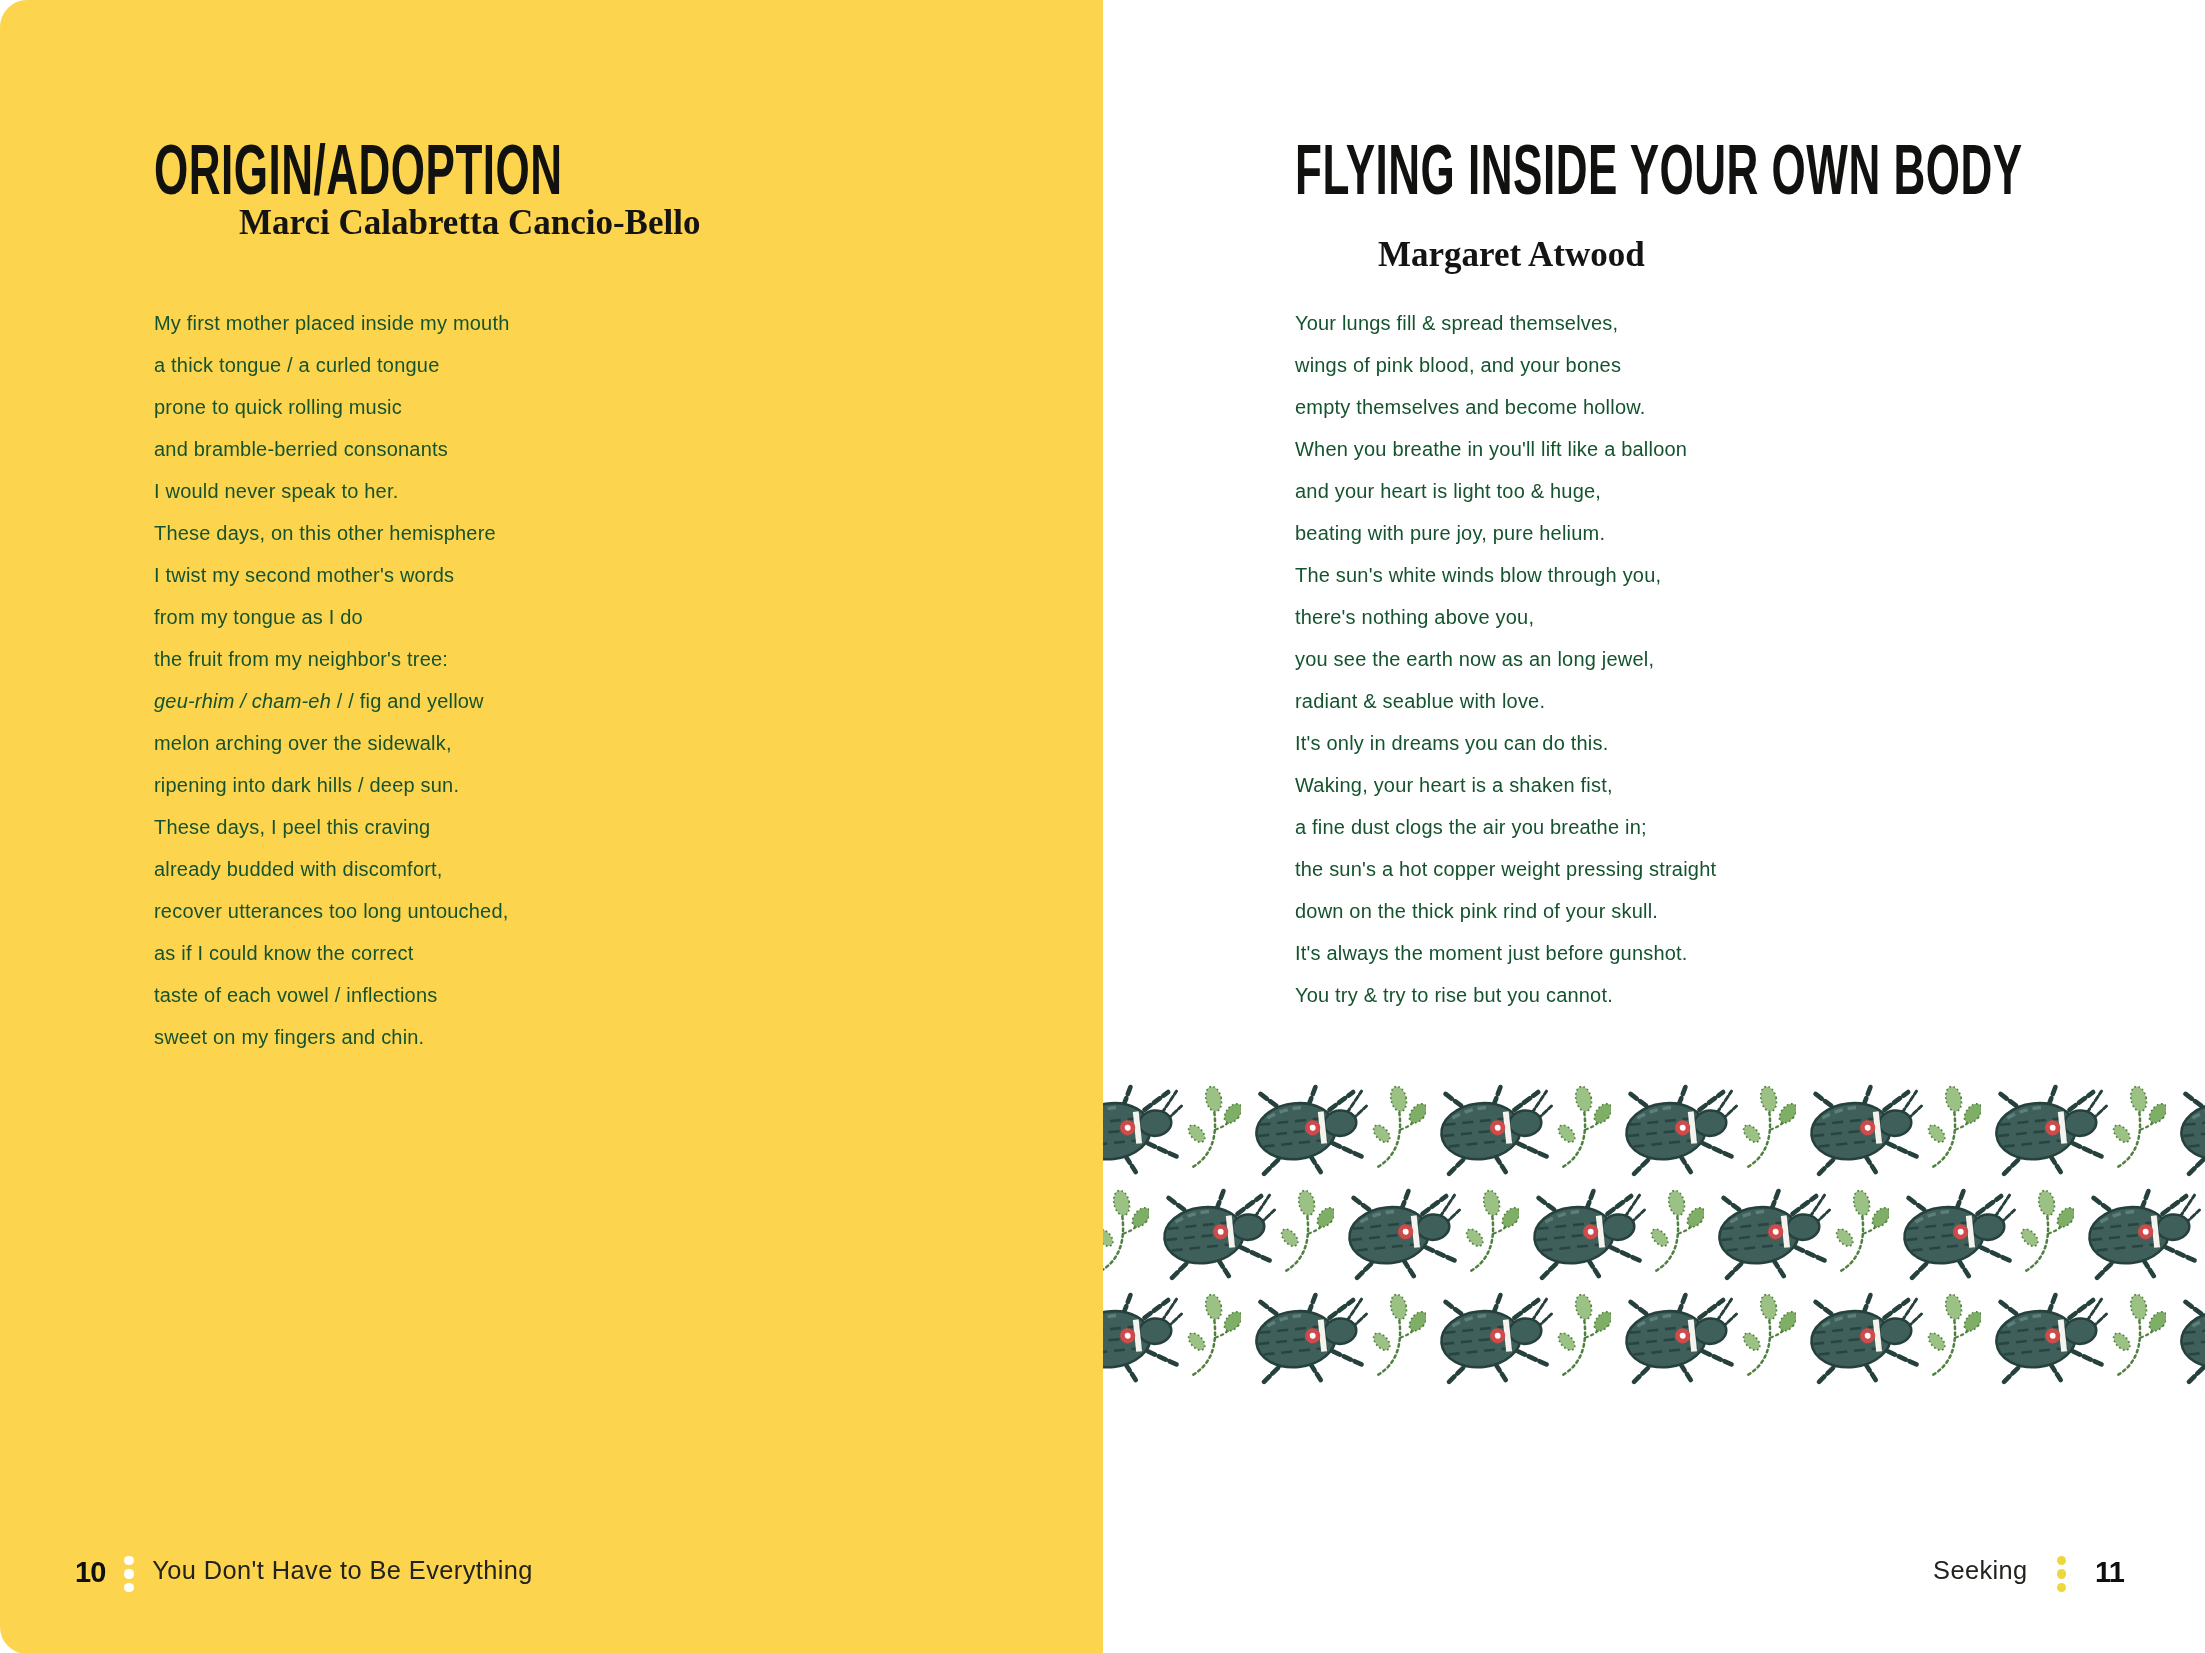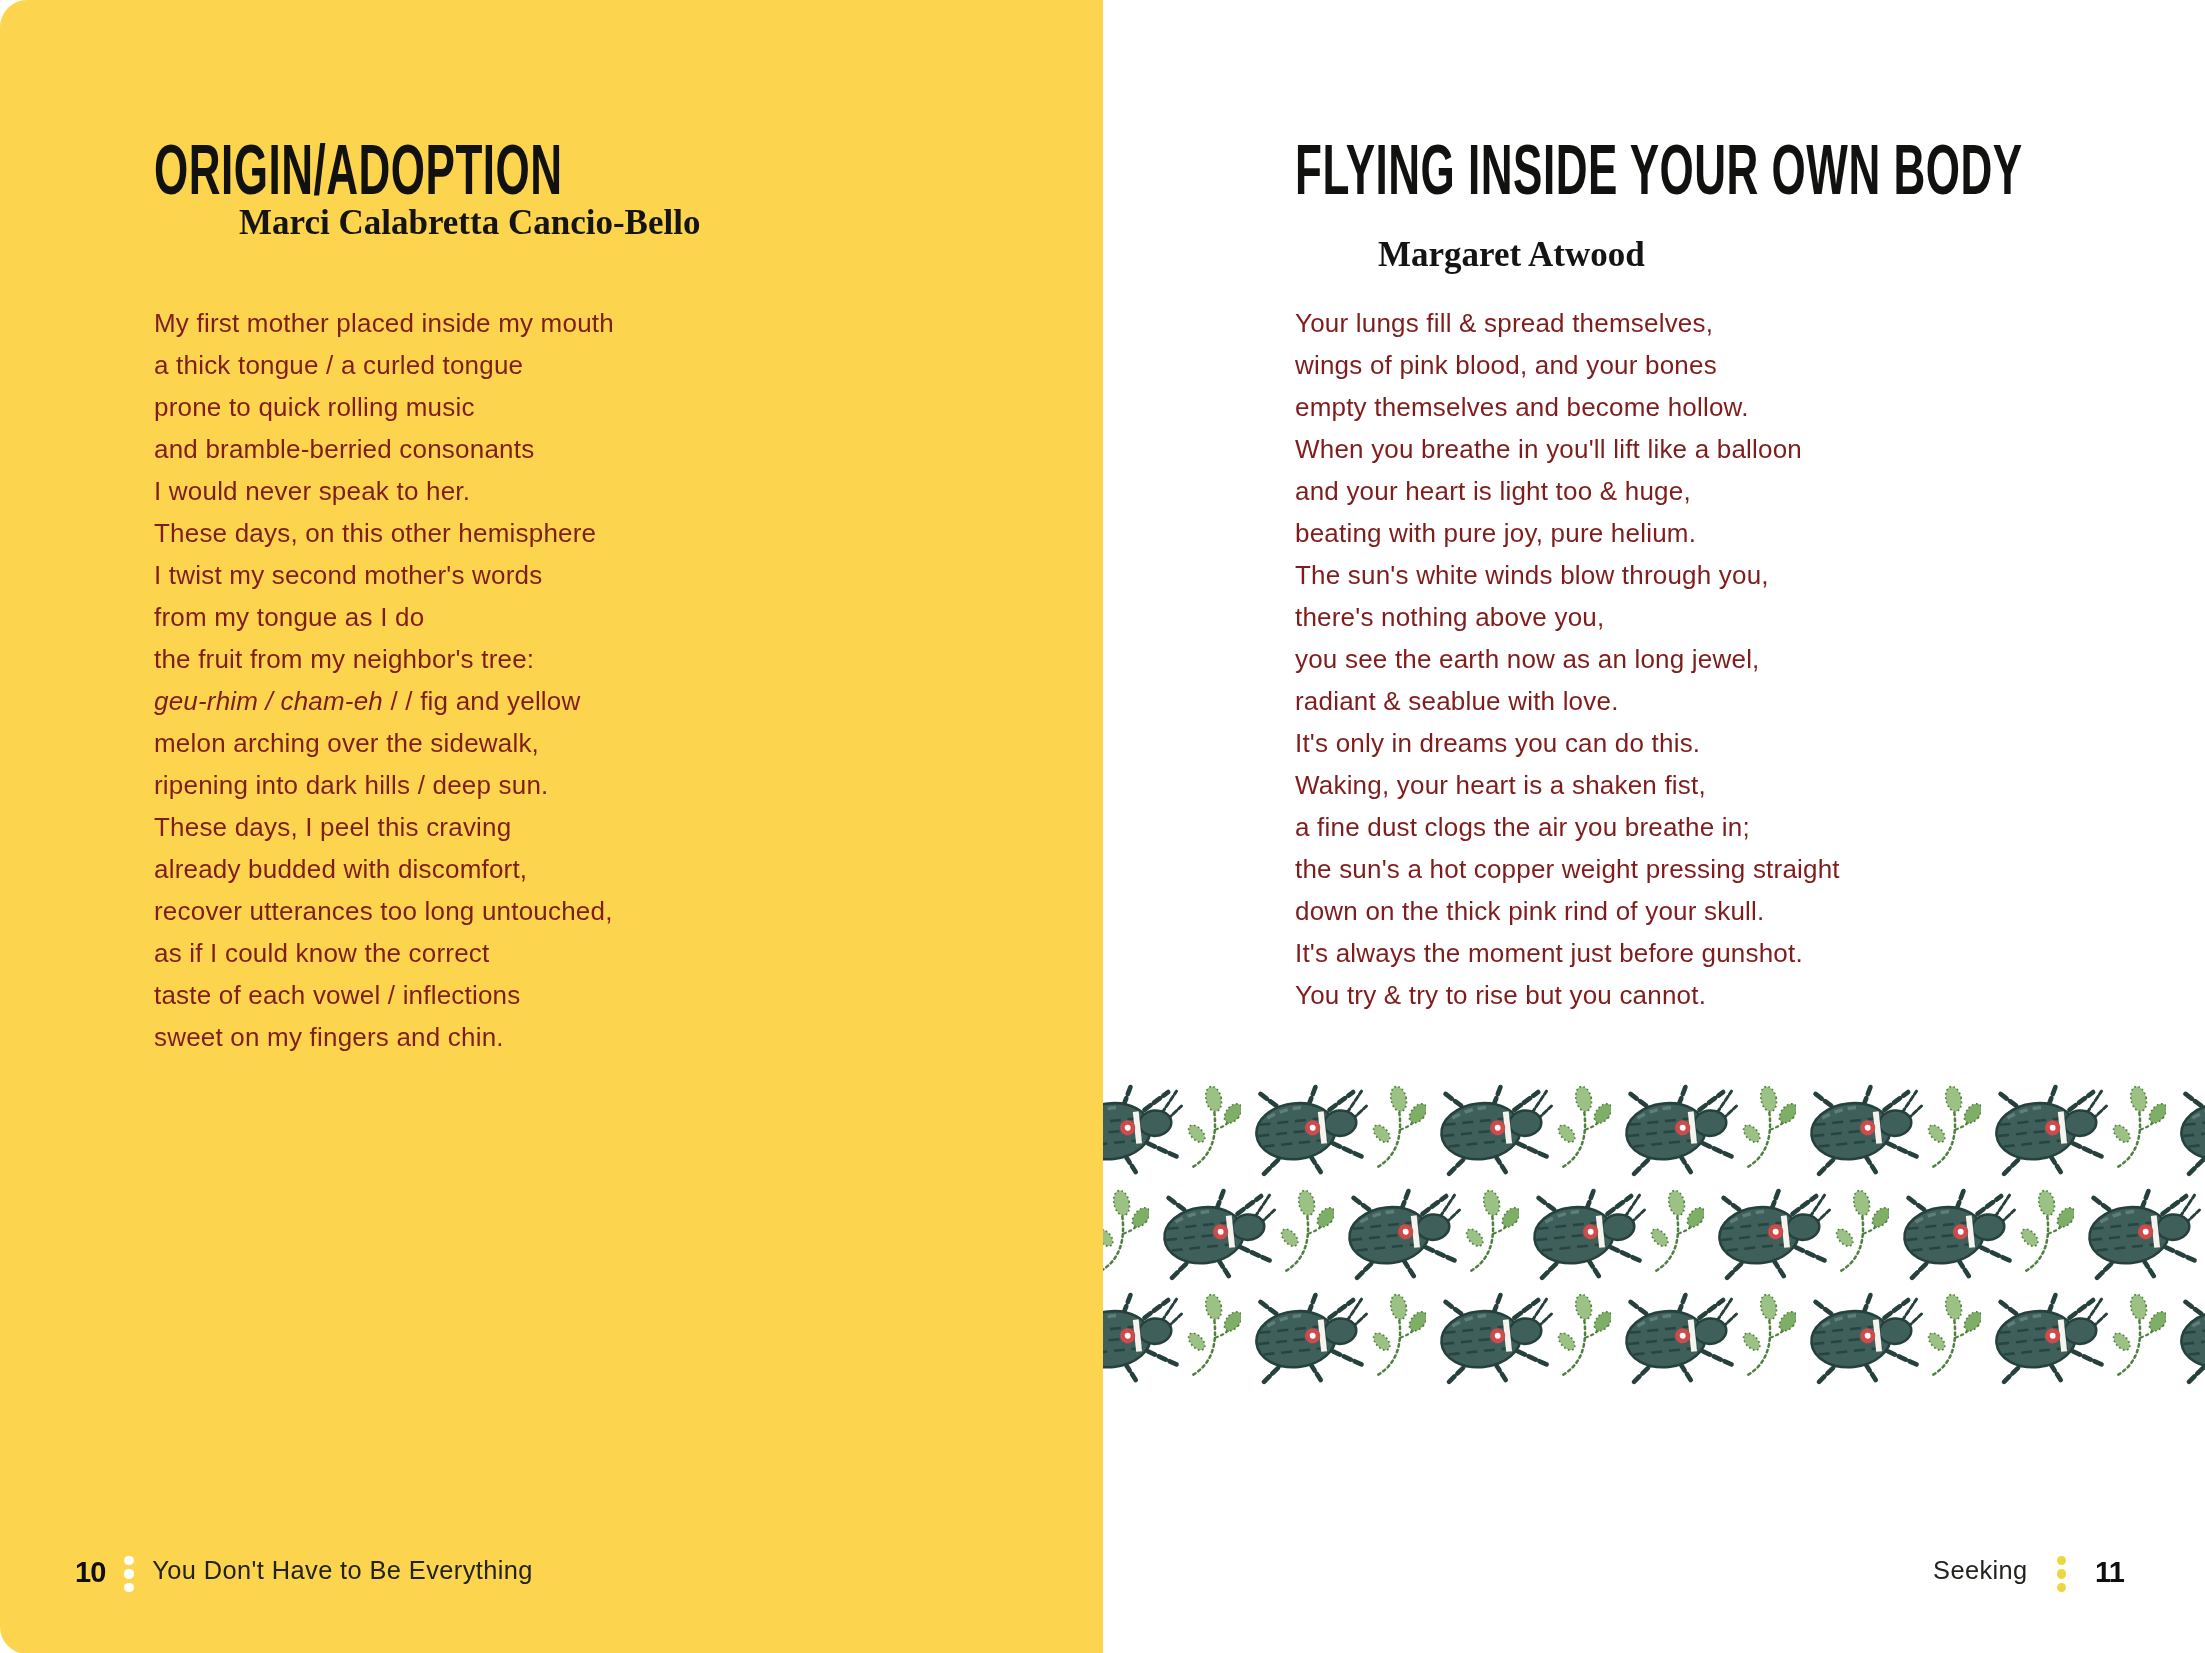--- a/index.html
+++ b/index.html
@@ -28,22 +28,22 @@
     position:absolute;margin:0;
     font-family:"Liberation Serif",serif;
     font-weight:700;font-size:35px;line-height:1.2;
     color:#141413;white-space:nowrap;
   }
   .page.left  .poem-author{left:239px;top:202px;}
   .page.right .poem-author{left:275px;top:202px;margin-top:32px;}
 
   .poem{
     position:absolute;top:302px;
-    font-size:26px;line-height:42px;font-weight:400;
-    color:#7f1d1d;letter-spacing:0.2px;
+    font-size:20px;line-height:42px;font-weight:400;
+    color:#14532d;letter-spacing:0.2px;
   }
   .page.left  .poem{left:154px;width:891px;}
   .page.right .poem{left:192px;width:882px;}
   .poem-line{white-space:nowrap;}
   .poem-line .em{font-style:italic;}
 
   .pattern-band{
     position:absolute;left:0;top:1077px;width:1103px;height:314px;
     overflow:hidden;background:#ffffff;
   }

